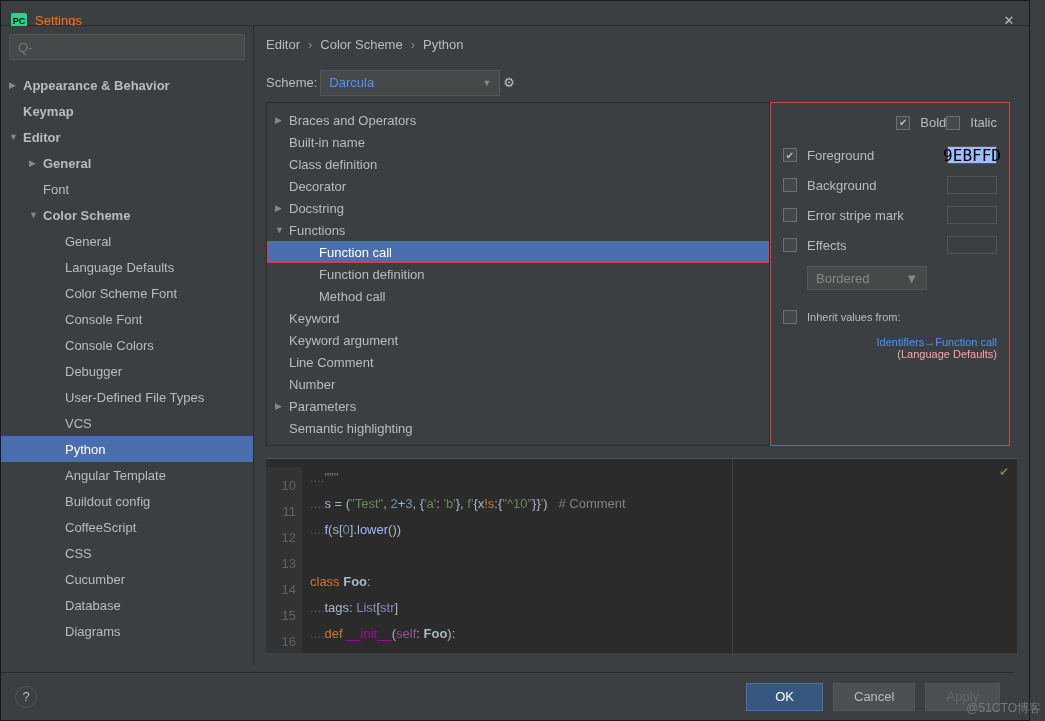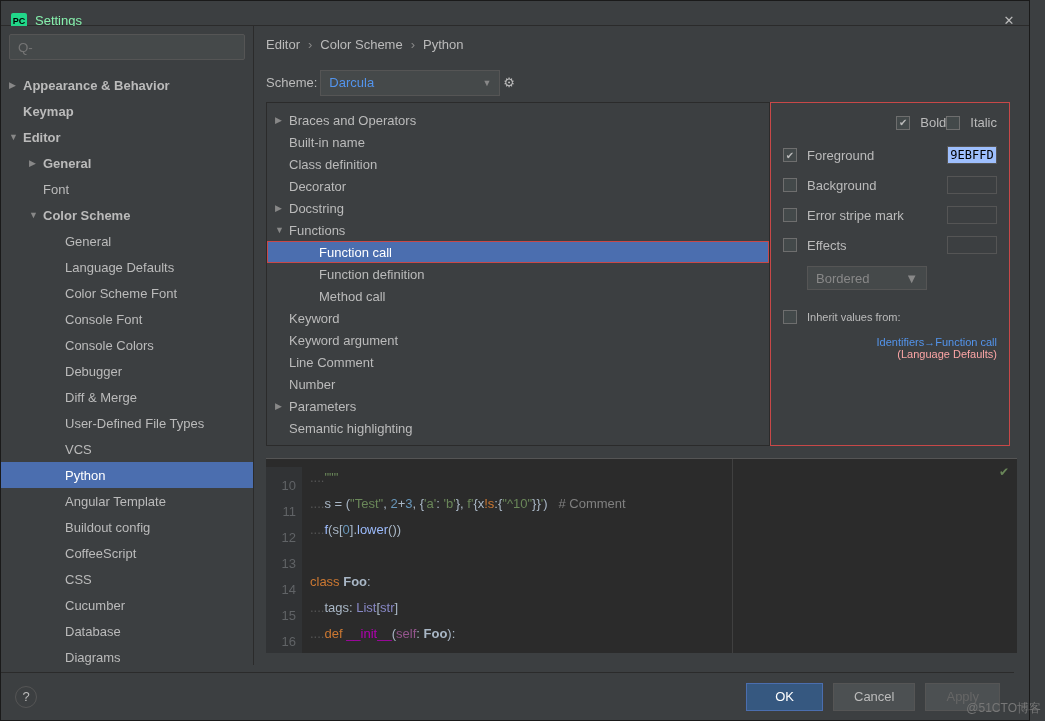--- a/index.html
+++ b/index.html
@@ -1,20 +1,20 @@
 <!DOCTYPE html>
 <html><head>
 <meta charset="utf-8">
 <style>
 * { margin: 0; padding: 0; box-sizing: border-box; font-family: "Segoe UI", Arial, sans-serif; }
 body { width: 1045px; height: 721px; background: #3c3f41; color: #bbbbbb; font-size: 13px; overflow: hidden; position: relative; }
 .window { width: 1030px; height: 721px; background: #3c3f41; border: 1px solid #1a1a1a; position: relative; }
 .titlebar { height: 24px; background: #3c3f41; display: flex; align-items: flex-start; padding: 12px 10px; border-bottom: 1px solid #2b2b2b; }
 .titlebar .app-icon { width: 16px; height: 16px; background: #21d789; border-radius: 2px; display: flex; align-items: center; justify-content: center; font-size: 9px; font-weight: bold; color: #000; margin-right: 8px; }
-.titlebar .title { color: #86efac; flex: 1; }
+.titlebar .title { color: #f97316; flex: 1; }
 .titlebar .close { color: #bbbbbb; cursor: pointer; width: 20px; text-align: center; }
 
 .content { display: flex; height: calc(100% - 80px); }
 .sidebar { width: 253px; background: #3c3f41; border-right: 1px solid #2b2b2b; display: flex; flex-direction: column; }
 .search-wrap { padding: 8px; }
 .search { width: 100%; height: 26px; background: #45494a; border: 1px solid #555; color: #888; padding: 0 8px; border-radius: 2px; outline: none; }
 
 .tree { flex: 1; overflow-y: auto; padding-top: 4px; }
 .tree-item { display: flex; align-items: center; height: 26px; cursor: pointer; color: #bbbbbb; padding-left: 8px; }
 .tree-item.selected { background: #4b6eaf; color: #fff; }
@@ -44,21 +44,21 @@
 .cat-item.selected .arrow { color: #fff; }
 .cat-item.highlighted { outline: 1px solid #c84848; outline-offset: -1px; }
 .cat-d0 { padding-left: 8px; }
 .cat-d1 { padding-left: 38px; }
 
 .props-panel { width: 240px; border: 1px solid #c84848; padding: 12px; position: relative; }
 .bold-italic-row { display: flex; justify-content: flex-end; margin-bottom: 16px; }
 .check-row { display: flex; align-items: center; margin-bottom: 12px; gap: 10px; }
 .checkbox { width: 14px; height: 14px; border: 1px solid #6e6e6e; display: inline-flex; align-items: center; justify-content: center; font-size: 10px; color: #bbbbbb; background: #43494a; }
 .checkbox.checked::after { content: "✔"; color: #bbbbbb; }
-.color-swatch { width: 50px; height: 18px; border: 1px solid #555; margin-left: auto; font-family: monospace; font-size: 12px; display: flex; align-items: center; justify-content: center; color: #000; }
+.color-swatch { width: 50px; height: 18px; border: 1px solid #555; margin-left: auto; font-family: monospace; font-size: 16px; display: flex; align-items: center; justify-content: center; color: #000; }
 .effects-select { width: 120px; height: 24px; background: #45494a; border: 1px solid #555; color: #888; margin-left: 24px; margin-bottom: 20px; display: flex; align-items: center; padding: 0 8px; justify-content: space-between; }
 .inherit-block { font-size: 11px; }
 .inherit-link { color: #5394ec; text-align: right; margin-top: 8px; }
 .inherit-sub { color: #fca5a5; text-align: right; }
 
 .preview { height: 200px; background: #2b2b2b; margin: 12px; border-top: 1px solid #555; font-family: "Consolas", monospace; font-size: 13px; overflow: hidden; position: relative; }
 .preview .gutter { position: absolute; left: 0; top: 8px; bottom: 0; width: 36px; background: #313335; color: #606366; text-align: right; padding: 6px 6px 0 0; line-height: 26px; }
 .preview .code { margin-left: 40px; padding: 6px 0 0 4px; line-height: 26px; color: #a9b7c6; white-space: pre; }
 .preview .ind-guide { position: absolute; left: 466px; top: 0; bottom: 0; border-left: 1px solid #404040; }
 .preview .green-check { position: absolute; top: 6px; right: 8px; color: #6a8759; font-size: 12px; }
@@ -147,24 +147,20 @@
           <div class="tree-item depth-2">
             <span class="arrow"></span>
             <span class="label">Console Colors</span>
           </div>
           <div class="tree-item depth-2">
             <span class="arrow"></span>
             <span class="label">Debugger</span>
           </div>
           <div class="tree-item depth-2">
             <span class="arrow"></span>
-            <span class="label">Diff &amp; Merge</span>
-          </div>
-          <div class="tree-item depth-2">
-            <span class="arrow"></span>
             <span class="label">User-Defined File Types</span>
           </div>
           <div class="tree-item depth-2">
             <span class="arrow"></span>
             <span class="label">VCS</span>
           </div>
           <div class="tree-item depth-2 selected">
             <span class="arrow"></span>
             <span class="label">Python</span>
           </div>

